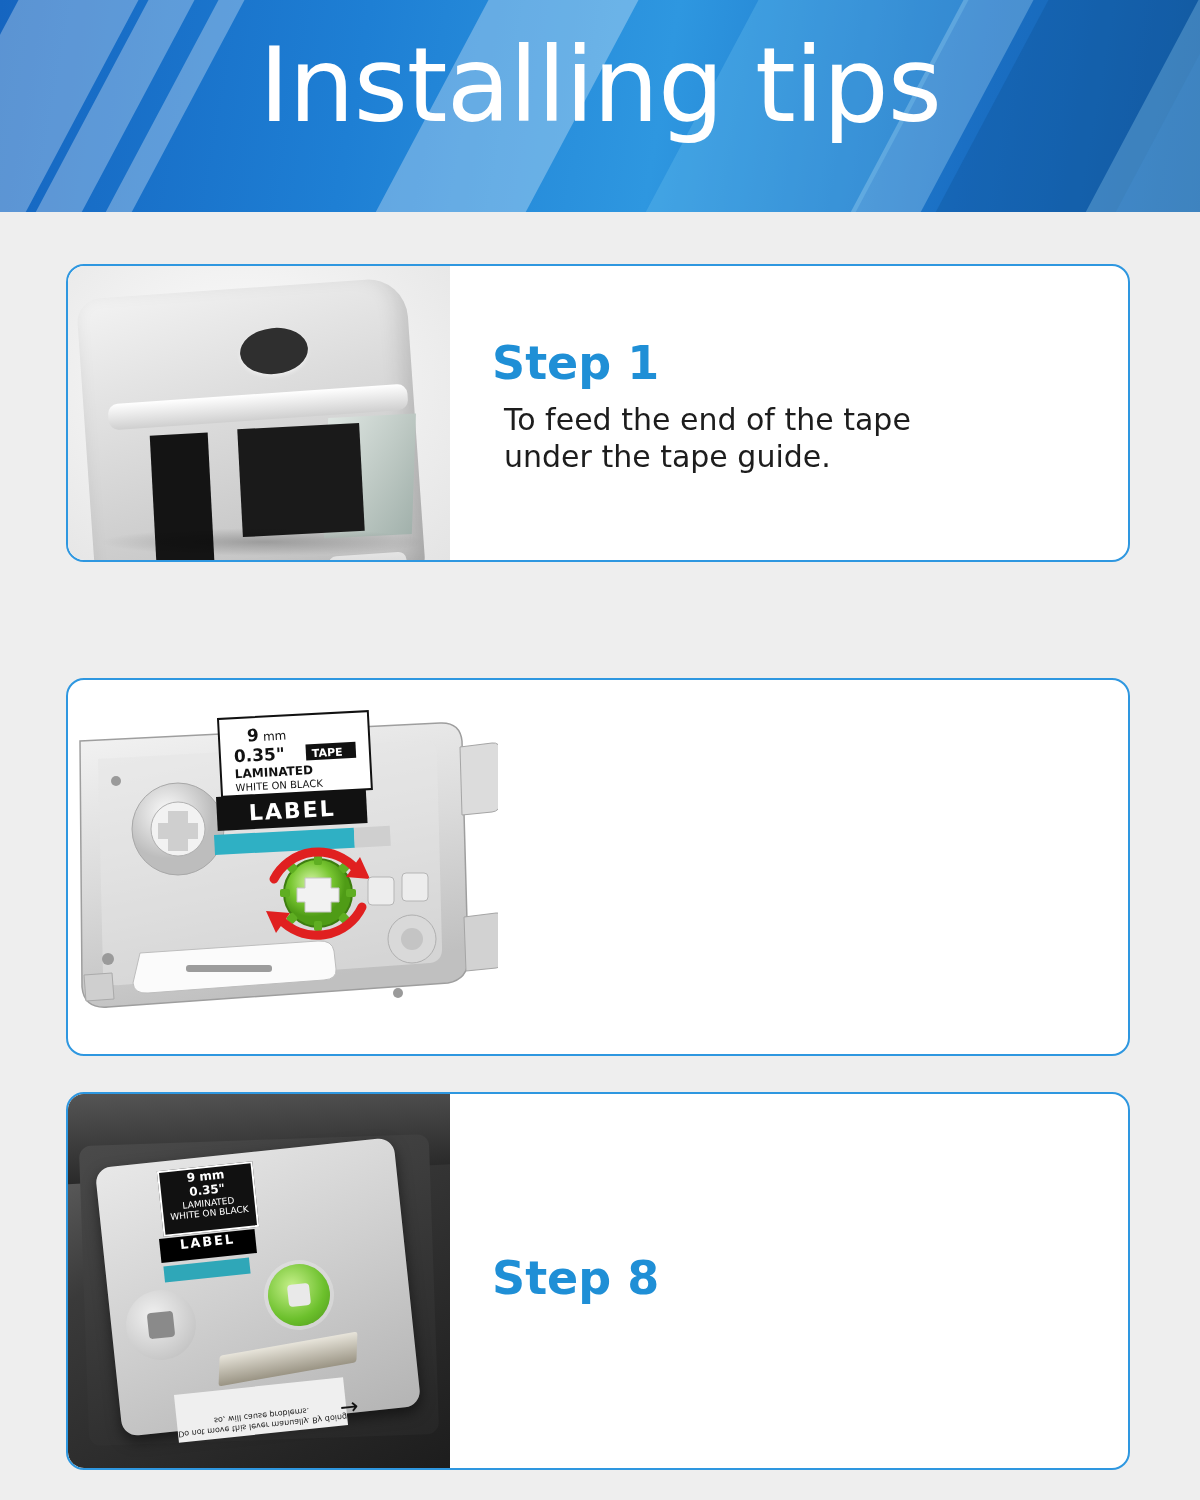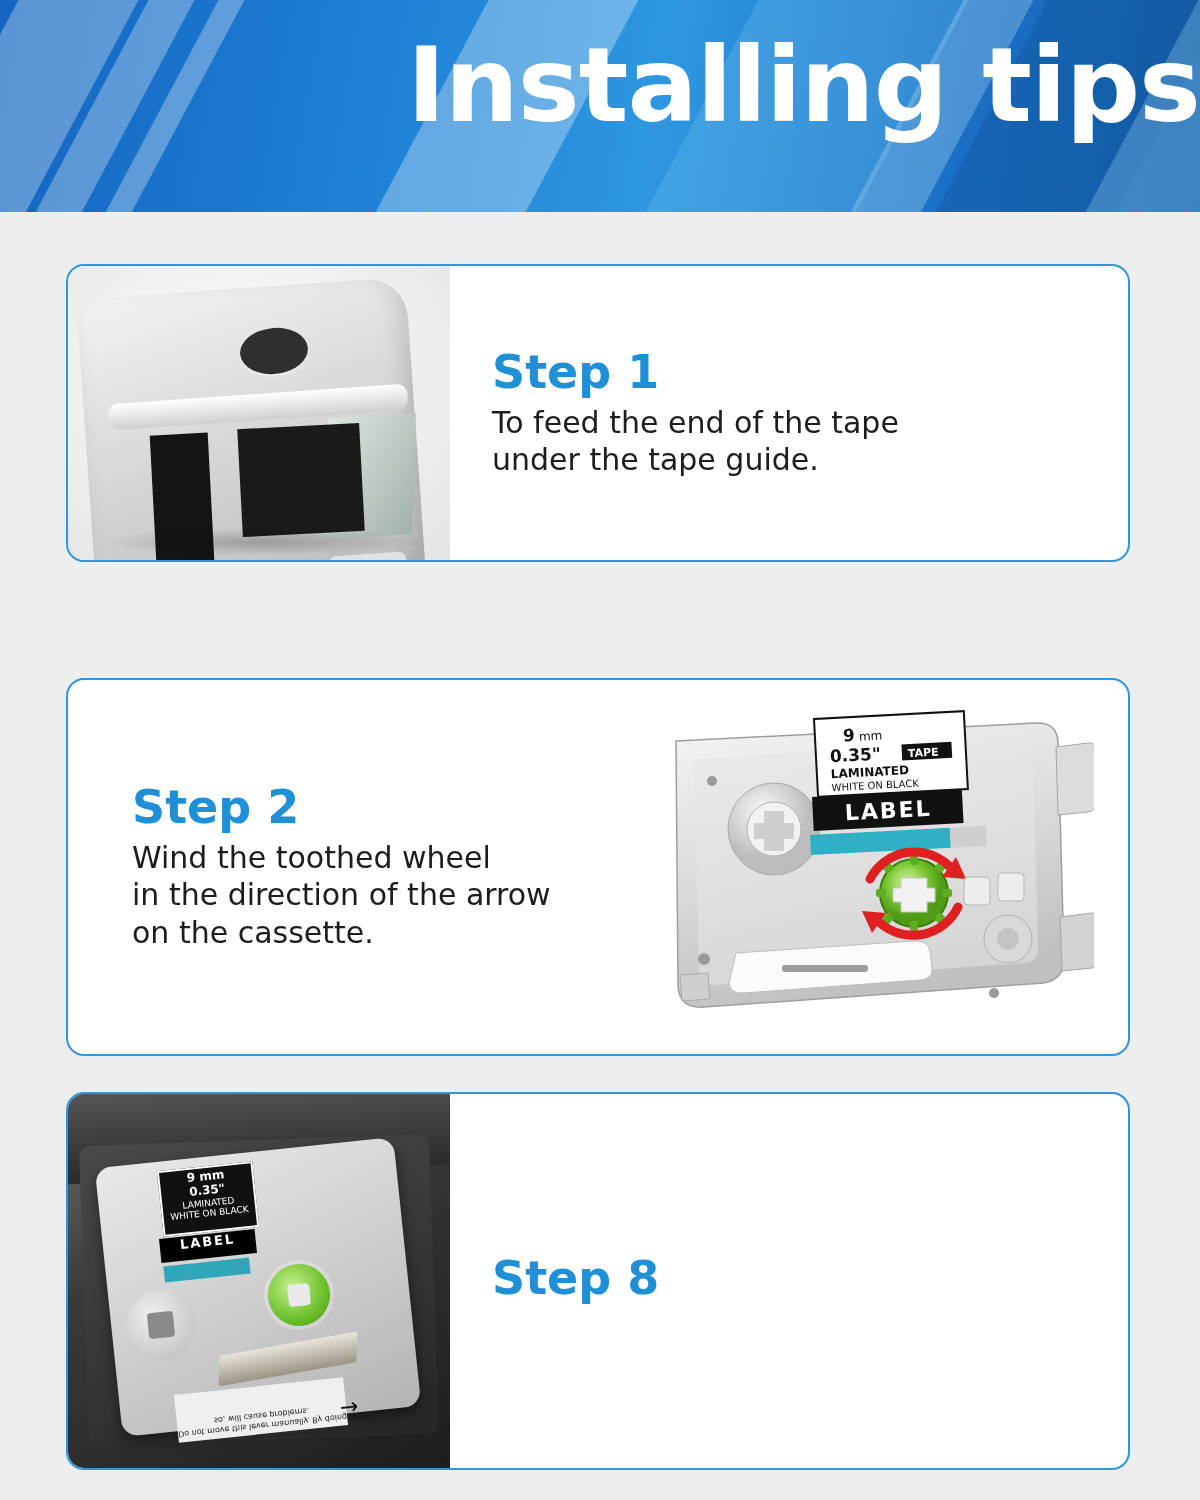--- a/index.html
+++ b/index.html
@@ -35,25 +35,25 @@
   .s4 { left: 700px;  width: 210px; background: #6fc4ef; opacity: .35; }
   .s5 { left: 905px;  width: 70px;  background: #bde3f7; opacity: .30; }
   .s6 { left: 990px;  width: 180px; background: #0d4f92; opacity: .30; }
   .s7 { left: 1140px; width: 120px; background: #9ed6f5; opacity: .25; }
   .s8 { left: 430px;  width: 150px; background: #ffffff; opacity: .07; }
 
   .header-title {
     position: absolute;
     left: 0; right: 0;
     top: 28px;
-    text-align: right;
+    text-align: center;
     color: #ffffff;
     font-size: 104px;
     line-height: 1.1;
-    font-weight: bold;
+    font-weight: normal;
     letter-spacing: -1px;
     font-family: "DejaVu Sans", sans-serif;
   }
 
   
   .content {
     position: relative;
     width: 1200px;
     height: 1288px;
     background: #eeeeee;
@@ -94,21 +94,21 @@
     color: #1f8fd6;
     font-size: 46px;
     font-weight: bold;
     margin: 0 0 6px 0;
     line-height: 1.1;
   }
   .step-body {
     color: #1d1d1d;
     font-size: 30px;
     line-height: 1.26;
-    margin: 0;
+    margin: 12px;
     white-space: pre-line;
   }
 
   
   .p1 {
     background: radial-gradient(ellipse at 45% 40%, #fdfdfd 0%, #f2f2f2 45%, #e4e4e4 100%);
   }
   .p1 .body1 {
     position: absolute;
     left: 18px; top: 22px;
@@ -345,26 +345,20 @@
       <div class="shadow"></div>
     </div>
     <div class="text-block">
       <h2 class="step-title">Step 1</h2>
       <p class="step-body">To feed the end of the tape
 under the tape guide.</p>
     </div>
   </div>
 
   <div class="card card-2">
-    <div class="text-block">
-      <h2 class="step-title">Step 2</h2>
-      <p class="step-body">Wind the toothed wheel
-in the direction of the arrow
-on the cassette.</p>
-    </div>
 
     <div class="diagram">
       <svg viewBox="0 0 430 320" width="430" height="320">
         <defs>
           <linearGradient id="shellg" x1="0" y1="0" x2="0.3" y2="1">
             <stop offset="0%" stop-color="#f4f4f4"></stop>
             <stop offset="55%" stop-color="#dadada"></stop>
             <stop offset="100%" stop-color="#c0c0c0"></stop>
           </linearGradient>
           <radialGradient id="wheelg" cx="40%" cy="35%">

